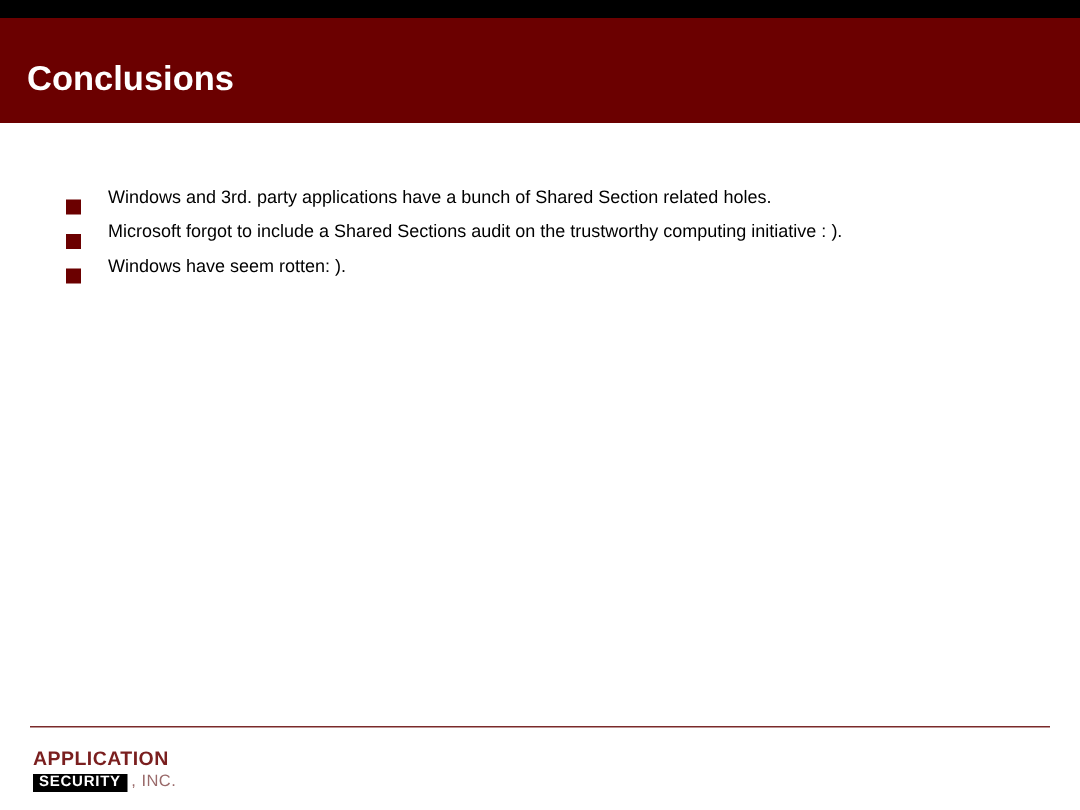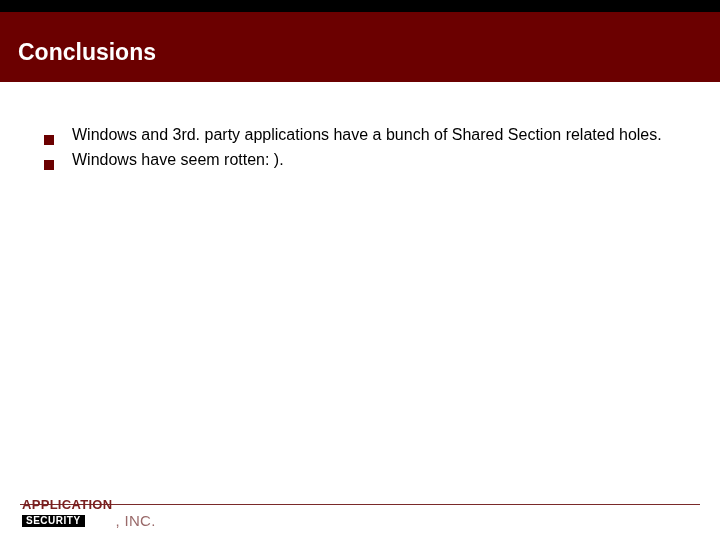--- a/index.html
+++ b/index.html
@@ -25,43 +25,43 @@
     background: #000000;
   }
   .content {
     padding: 42px 44px 0 44px;
   }
   .bullet-list {
     list-style: none;
   }
   .bullet-item {
     display: flex;
-    align-items: flex-end;
+    align-items: flex-start;
     margin-bottom: 4px;
-    font-size: 16px;
+    font-size: 12px;
     line-height: 1.32;
     color: #000000;
   }
   .bullet-mark {
     flex: 0 0 auto;
     width: 10px;
     height: 10px;
     background: #6b0000;
     margin-top: 9px;
     margin-right: 18px;
   }
   .bullet-text {
     flex: 1 1 auto;
   }
   .footer {
     position: absolute;
     left: 0;
     bottom: 0;
     width: 720px;
-    height: 36px;
+    height: 56px;
   }
   .footer-line {
     position: absolute;
     left: 20px;
     right: 20px;
     top: 0;
     height: 1px;
     background: #7a2a2a;
   }
   .logo {
@@ -71,35 +71,34 @@
     line-height: 1;
   }
   .logo-top {
     font-size: 13px;
     font-weight: bold;
     color: #7a1f1f;
     letter-spacing: 0.3px;
   }
   .logo-bottom {
     display: inline-flex;
-    align-items: center;
+    align-items: flex-start;
     margin-top: 1px;
-    gap: 28px;
   }
   .logo-sec {
     background: #000000;
     color: #ffffff;
     font-size: 10px;
     font-weight: bold;
     padding: 1px 4px;
     letter-spacing: 0.5px;
   }
   .logo-inc {
     color: #9a6a6a;
-    font-size: 15px;
+    font-size: 11px;
     margin-left: 3px;
     letter-spacing: 0.3px;
   }
 </style>
 </head>
 <body>
 
 <div class="top-strip"></div>
 
 <div class="header">
@@ -107,20 +106,24 @@
 </div>
 
 <div class="content">
   <ul class="bullet-list">
     <li class="bullet-item">
       <span class="bullet-mark"></span>
       <span class="bullet-text">Windows and 3rd. party applications have a bunch of Shared Section related holes.</span>
     </li>
     <li class="bullet-item">
       <span class="bullet-mark"></span>
+      <span class="bullet-text">Microsoft forgot to include a Shared Sections audit on the trustworthy computing initiative : ).</span>
+    </li>
+    <li class="bullet-item">
+      <span class="bullet-mark"></span>
       <span class="bullet-text">Windows have seem rotten: ).</span>
     </li>
   </ul>
 </div>
 
 <div class="footer">
   <div class="footer-line"></div>
   <div class="logo">
     <div class="logo-top">APPLICATION</div>
     <div class="logo-bottom">

